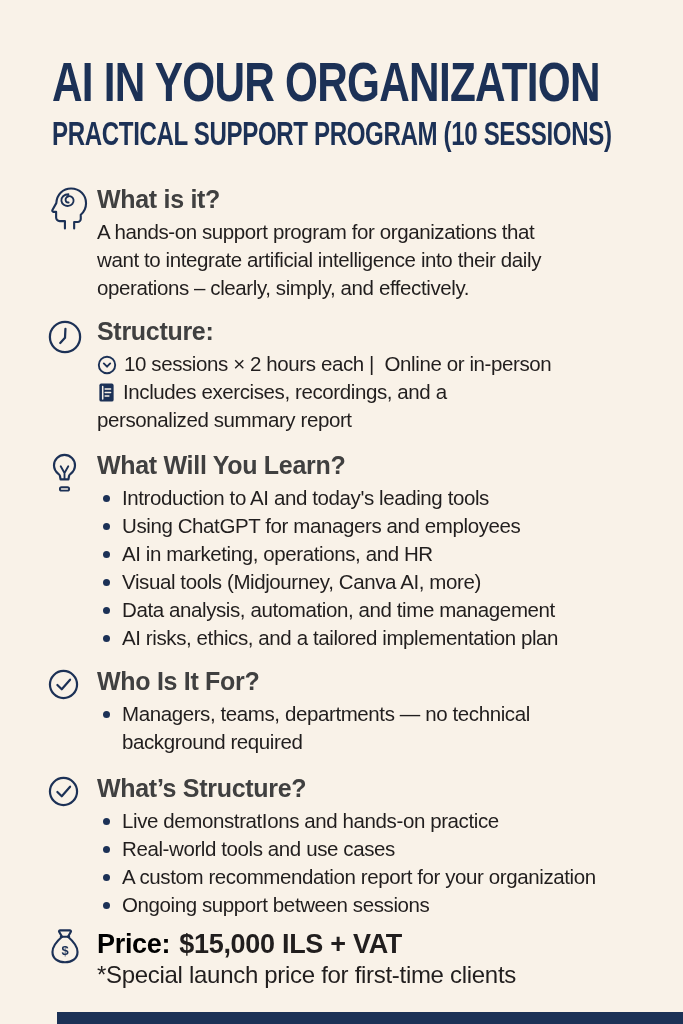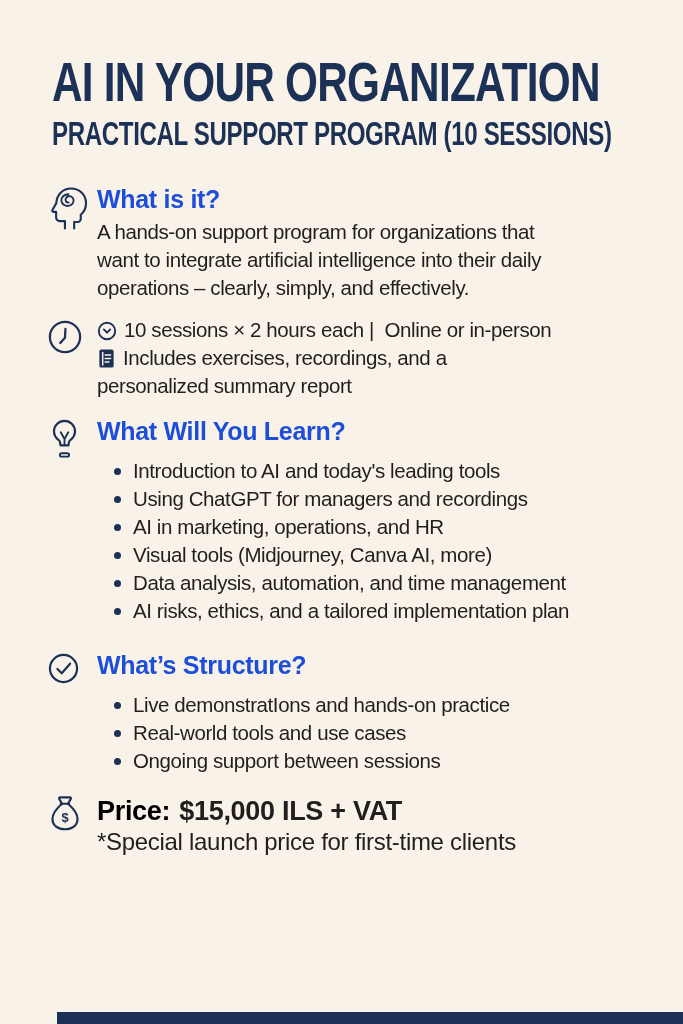--- a/index.html
+++ b/index.html
@@ -23,26 +23,26 @@
   .s1{margin-top:36px;margin-bottom:14px}
   .s2{margin-bottom:16px}
   .s3{margin-bottom:14px}
   .s4{margin-bottom:17px}
   .s5{margin-bottom:8px}
   .icon-col{flex:0 0 51px;width:51px}
   .icon-col svg{display:block}
   .content{flex:1;min-width:0}
   h2{
     font-size:25px;line-height:30px;margin:0 0 4px;font-weight:bold;
-    color:#1d4ed8;letter-spacing:-0.3px;
+    color:#404040;letter-spacing:-0.3px;
   }
   .bodyline{font-size:20.5px;line-height:28px;letter-spacing:-0.4px;white-space:nowrap}
   .iconline{font-size:20.5px;line-height:28px;letter-spacing:-0.4px;white-space:nowrap}
   .iconline svg{vertical-align:-4px;margin-right:7px}
-  ul{list-style:none;margin:11px;padding:0}
+  ul{list-style:none;margin:0;padding:0}
   li{
     position:relative;padding-left:25px;font-size:20.5px;line-height:28px;
     letter-spacing:-0.4px;
   }
   li::before{
     content:"";position:absolute;left:6px;top:10.5px;width:7px;height:7px;
     border-radius:50%;background:#1C3156;
   }
   .s4 .content ul{max-width:500px}
   .price-line{font-size:27px;font-weight:bold;line-height:34px;letter-spacing:-0.3px}
@@ -79,20 +79,21 @@
   </section>
 
   <section class="section s2">
     <div class="icon-col">
       <svg width="38" height="38" viewBox="0 0 44 44" fill="none" stroke="#1C3156" stroke-width="2.6" stroke-linecap="round" stroke-linejoin="round" style="margin-top:2px">
         <circle cx="22" cy="22" r="17.5"></circle>
         <path d="M22.5 12.5 L22 23 L16.5 29"></path>
       </svg>
     </div>
     <div class="content">
+      <h2>Structure:</h2>
       <div class="iconline">
         <svg width="20" height="20" viewBox="0 0 20 20" fill="none" stroke="#1C3156" stroke-width="1.9" stroke-linecap="round" stroke-linejoin="round">
           <circle cx="10" cy="10" r="8.2"></circle>
           <path d="M6.8 8.4 L10 11.7 L13.2 8.4"></path>
         </svg><span>10 sessions × 2 hours each |&nbsp; Online or in-person</span>
       </div>
       <div class="iconline">
         <svg width="19" height="21" viewBox="0 0 20 22">
           <rect x="2.5" y="1.5" width="15" height="19" rx="2" fill="#1C3156"></rect>
           <path d="M6 4.8 V17.8 M8.6 7.3 H14.3 M8.6 11 H14.3 M8.6 14.7 H12.5" stroke="#F9F2E8" stroke-width="1.6" stroke-linecap="round" fill="none"></path>
@@ -107,42 +108,57 @@
       <svg width="37" height="42" viewBox="0 0 44 50" fill="none" stroke="#1C3156" stroke-width="2.6" stroke-linecap="round" stroke-linejoin="round" style="margin-top:2px">
         <path d="M22 3.5 C29 3.5 34.5 9 34.5 15.8 C34.5 20 32.4 23.6 29.3 25.9 C28.3 26.7 27.6 27.4 27.4 28.6 L26.7 32.5 H17.3 L16.6 28.6 C16.4 27.4 15.7 26.7 14.7 25.9 C11.6 23.6 9.5 20 9.5 15.8 C9.5 9 15 3.5 22 3.5 Z"></path>
         <path d="M17.5 17 L22 25 M26.5 17 L22 25 M22 25 V32" stroke-width="2.2"></path>
         <rect x="16.5" y="42" width="11" height="4" rx="2" stroke-width="2.2"></rect>
       </svg>
     </div>
     <div class="content">
       <h2>What Will You Learn?</h2>
       <ul>
         <li>Introduction to AI and today's leading tools</li>
-        <li>Using ChatGPT for managers and recordings</li>
+        <li>Using ChatGPT for managers and employees</li>
         <li>AI in marketing, operations, and HR</li>
         <li>Visual tools (Midjourney, Canva AI, more)</li>
         <li>Data analysis, automation, and time management</li>
         <li>AI risks, ethics, and a tailored implementation plan</li>
       </ul>
     </div>
   </section>
 
+  <section class="section s4">
+    <div class="icon-col">
+      <svg width="35" height="35" viewBox="0 0 40 40" fill="none" stroke="#1C3156" stroke-width="2.5" stroke-linecap="round" stroke-linejoin="round" style="margin-top:1px">
+        <circle cx="20" cy="20" r="15.5"></circle>
+        <path d="M13 20.5 L18 25.5 L27.5 14.5"></path>
+      </svg>
+    </div>
+    <div class="content">
+      <h2>Who Is It For?</h2>
+      <ul>
+        <li>Managers, teams, departments — no technical background required</li>
+      </ul>
+    </div>
+  </section>
 
   <section class="section s5">
     <div class="icon-col">
       <svg width="35" height="35" viewBox="0 0 40 40" fill="none" stroke="#1C3156" stroke-width="2.5" stroke-linecap="round" stroke-linejoin="round" style="margin-top:1px">
         <circle cx="20" cy="20" r="15.5"></circle>
         <path d="M13 20.5 L18 25.5 L27.5 14.5"></path>
       </svg>
     </div>
     <div class="content">
       <h2>What’s Structure?</h2>
       <ul>
         <li>Live demonstratIons and hands-on practice</li>
         <li>Real-world tools and use cases</li>
+        <li>A custom recommendation report for your organization</li>
         <li>Ongoing support between sessions</li>
       </ul>
     </div>
   </section>
 
   <section class="section s6">
     <div class="icon-col">
       <svg width="38" height="42" viewBox="0 0 44 48" fill="none" stroke="#1C3156" stroke-width="2.5" stroke-linecap="round" stroke-linejoin="round" style="margin-top:0">
         <path d="M18.5 11 L15.2 5.2 C14.8 4.4 15.4 3.5 16.3 3.5 H27.7 C28.6 3.5 29.2 4.4 28.8 5.2 L25.5 11"></path>
         <path d="M17.2 11 H26.8"></path>

